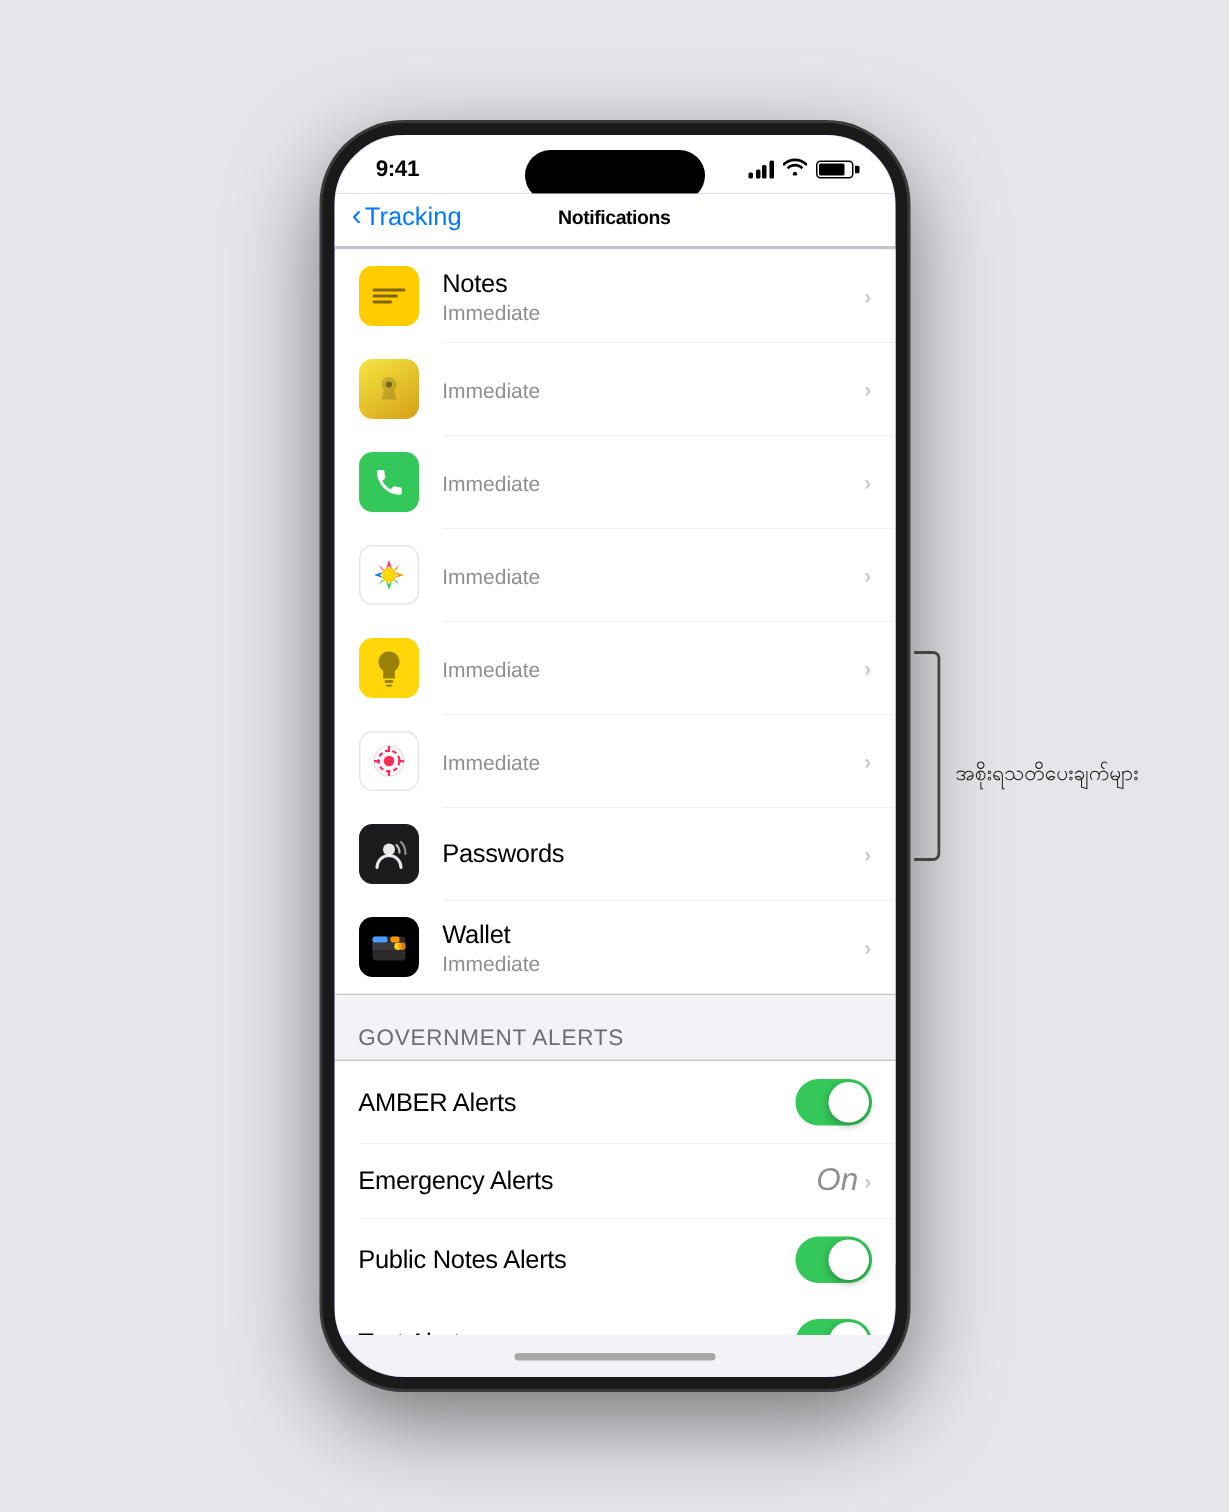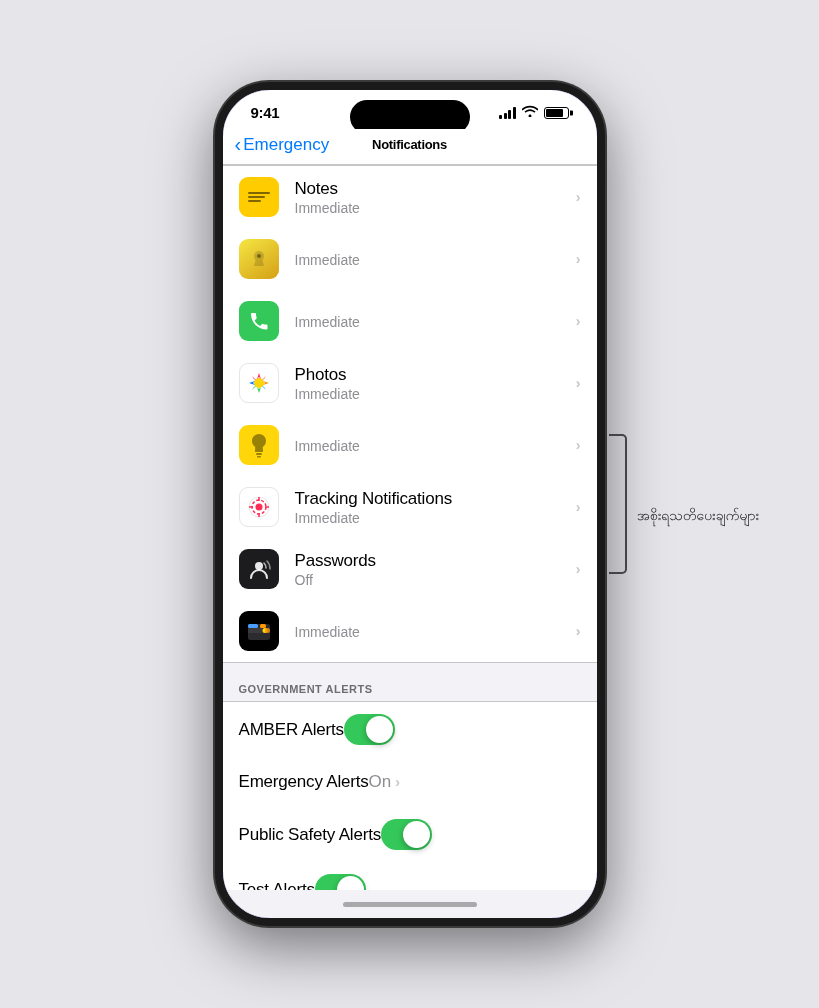--- a/index.html
+++ b/index.html
@@ -247,37 +247,37 @@
     .chevron-right {
       color: #c7c7cc;
       font-size: 14px;
       font-weight: 600;
       margin-left: 8px;
     }
 
     
     .section-header {
       padding: 20px 16px 6px;
-      font-size: 11px;
-      font-weight: 700;
+      font-size: 15px;
+      font-weight: 400;
       color: #6d6d72;
       letter-spacing: 0.5px;
       text-transform: uppercase;
     }
 
     .alerts-section {
       background: #fff;
       border-top: 1px solid #c6c6c8;
       border-bottom: 1px solid #c6c6c8;
     }
 
     .alert-item {
       display: flex;
       align-items: center;
-      justify-content: flex-start;
+      justify-content: space-between;
       padding: 12px 16px;
       background: #fff;
       position: relative;
       min-height: 50px;
     }
 
     .alert-item:not(:last-child)::after {
       content: '';
       position: absolute;
       bottom: 0;
@@ -322,21 +322,22 @@
     }
 
     .emergency-row {
       display: flex;
       align-items: center;
       gap: 4px;
     }
 
     .emergency-value {
       color: #8e8e93;
-      font-size: 17px;
+      font-size: 21px;
+      font-style: italic;
     }
 
     .emergency-chevron {
       color: #c7c7cc;
       font-size: 14px;
       font-weight: 600;
     }
 
     
     .icon-notes { background: #ffcc00; }
@@ -406,21 +407,21 @@
         </span>
         <div class="battery">
           <div class="battery-fill"></div>
         </div>
       </div>
     </div>
 
     <div class="nav-header">
       <div class="back-button">
         <span class="back-chevron">‹</span>
-        <span>Emergency</span>
+        <span>Tracking</span>
       </div>
       <span class="nav-title">Notifications</span>
     </div>
 
     <div class="scroll-content">
 
       <div class="list-section">
 
         <div class="list-item">
           <div class="app-icon icon-notes">
@@ -470,21 +471,20 @@
               <path d="M25 15 L19 13 L21 15 L19 17Z" fill="#ff9500"></path>
               <path d="M15 25 L13 19 L15 21 L17 19Z" fill="#30d158"></path>
               <path d="M5 15 L11 17 L9 15 L11 13Z" fill="#007aff"></path>
               <path d="M22 8 L17.5 12.5 L20 11 L18.5 13.5Z" fill="#ff6b00"></path>
               <path d="M22 22 L17.5 17.5 L20 19 L18.5 16.5Z" fill="#32ade6"></path>
               <path d="M8 22 L12.5 17.5 L10 19 L11.5 16.5Z" fill="#34c759"></path>
               <path d="M8 8 L12.5 12.5 L10 11 L11.5 13.5Z" fill="#ff2d55"></path>
             </svg>
           </div>
           <div class="item-text">
-            <div class="item-name">Photos</div>
             <div class="item-subtitle">Immediate</div>
           </div>
           <span class="chevron-right">›</span>
         </div>
 
         <div class="list-item">
           <div class="app-icon icon-tips">
             <svg width="22" height="26" viewBox="0 0 22 26" fill="none">
               <path d="M11 2C7.1 2 4 5.1 4 9C4 11.5 5.3 13.7 7.2 15L7 20H15L14.8 15C16.7 13.7 18 11.5 18 9C18 5.1 14.9 2 11 2Z" fill="rgba(0,0,0,0.4)"></path>
               <rect x="8" y="21" width="6" height="2" rx="1" fill="rgba(0,0,0,0.4)"></rect>
@@ -503,54 +503,53 @@
               <circle cx="13" cy="13" r="10" stroke="#e5e5ea" stroke-width="1"></circle>
               <circle cx="13" cy="13" r="7" stroke="#ff2d55" stroke-width="1.5" stroke-dasharray="3 2"></circle>
               <circle cx="13" cy="13" r="3.5" fill="#ff2d55"></circle>
               <line x1="13" y1="3" x2="13" y2="7" stroke="#ff2d55" stroke-width="1.5"></line>
               <line x1="13" y1="19" x2="13" y2="23" stroke="#ff2d55" stroke-width="1.5"></line>
               <line x1="3" y1="13" x2="7" y2="13" stroke="#ff2d55" stroke-width="1.5"></line>
               <line x1="19" y1="13" x2="23" y2="13" stroke="#ff2d55" stroke-width="1.5"></line>
             </svg>
           </div>
           <div class="item-text">
-            <div class="item-name">Tracking Notifications</div>
             <div class="item-subtitle">Immediate</div>
           </div>
           <span class="chevron-right">›</span>
         </div>
 
         <div class="list-item">
           <div class="app-icon icon-voiceover">
             <svg width="26" height="26" viewBox="0 0 26 26" fill="none">
               <circle cx="13" cy="10" r="4" fill="white" opacity="0.9"></circle>
               <path d="M5 22C5 17.6 8.6 14 13 14C17.4 14 21 17.6 21 22" stroke="white" stroke-width="2" stroke-linecap="round" opacity="0.9"></path>
               <path d="M18 7C19.3 8.3 20 10 20 12" stroke="white" stroke-width="1.5" stroke-linecap="round" opacity="0.7"></path>
               <path d="M21 5C23 7 24 9.9 24 13" stroke="white" stroke-width="1.5" stroke-linecap="round" opacity="0.5"></path>
             </svg>
           </div>
           <div class="item-text">
             <div class="item-name">Passwords</div>
-            <div class="item-subtitle">Off</div>
           </div>
           <span class="chevron-right">›</span>
         </div>
 
         <div class="list-item">
           <div class="app-icon icon-wallet">
             <svg width="26" height="22" viewBox="0 0 26 22" fill="none">
               <rect x="2" y="4" width="22" height="16" rx="2.5" fill="#2c2c2e"></rect>
               <rect x="2" y="8" width="22" height="5" fill="#3a3a3c"></rect>
               <circle cx="19" cy="10.5" r="2.5" fill="#ffd60a"></circle>
               <circle cx="21.5" cy="10.5" r="2.5" fill="#ff9500" opacity="0.8"></circle>
               <rect x="2" y="4" width="10" height="4" rx="1.5" fill="#4a9eff"></rect>
               <rect x="14" y="4" width="6" height="4" rx="1.5" fill="#ff9500"></rect>
             </svg>
           </div>
           <div class="item-text">
+            <div class="item-name">Wallet</div>
             <div class="item-subtitle">Immediate</div>
           </div>
           <span class="chevron-right">›</span>
         </div>
 
       </div>
 
       <div class="section-header">GOVERNMENT ALERTS</div>
 
       <div class="alerts-section">
@@ -564,21 +563,21 @@
 
         <div class="alert-item">
           <span class="alert-label">Emergency Alerts</span>
           <div class="emergency-row">
             <span class="emergency-value">On</span>
             <span class="emergency-chevron">›</span>
           </div>
         </div>
 
         <div class="alert-item">
-          <span class="alert-label">Public Safety Alerts</span>
+          <span class="alert-label">Public Notes Alerts</span>
           <div class="toggle toggle-on">
             <div class="toggle-knob"></div>
           </div>
         </div>
 
         <div class="alert-item">
           <span class="alert-label">Test Alerts</span>
           <div class="toggle toggle-on">
             <div class="toggle-knob"></div>
           </div>

